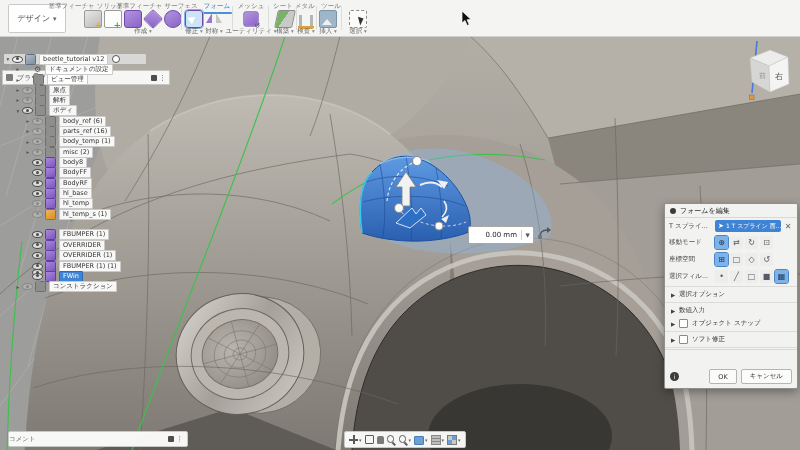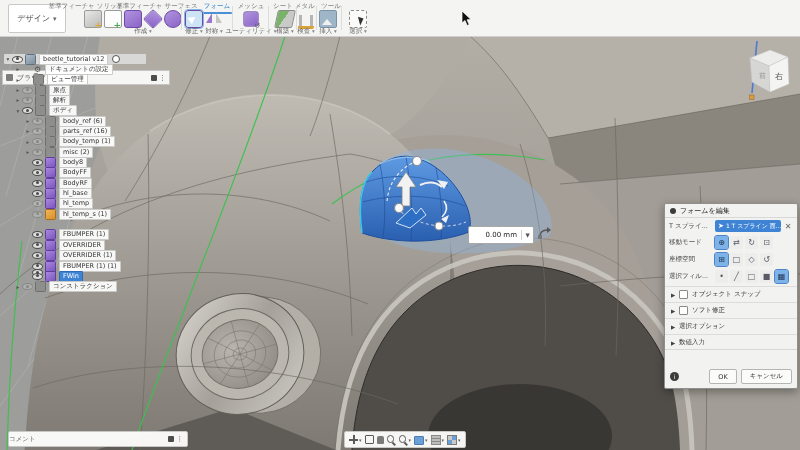--- a/index.html
+++ b/index.html
@@ -531,44 +531,44 @@
           <div class="drow">
             <span class="dlabel">選択フィル...</span>
             <span class="dbtn">•</span>
             <span class="dbtn">╱</span>
             <span class="dbtn">□</span>
             <span class="dbtn">■</span>
             <span class="dbtn active">▦</span>
           </div>
         </div>
       <div class="sep"></div>
+      <div id="dlg-disc-rows">
+          <div class="drow">
+            <span class="chev">▶</span>
+            <span>選択オプション</span>
+          </div>
+          <div class="sep"></div>
+          <div class="drow">
+            <span class="chev">▶</span>
+            <span>数値入力</span>
+          </div>
+        </div>
       <div id="dlg-check-rows">
           <div class="drow">
             <span class="chev">▶</span>
             <span class="cbox"></span>
             <span>オブジェクト スナップ</span>
           </div>
           <div class="sep"></div>
           <div class="drow">
             <span class="chev">▶</span>
             <span class="cbox"></span>
             <span>ソフト修正</span>
           </div>
           <div class="sep"></div>
-        </div>
-      <div id="dlg-disc-rows">
-          <div class="drow">
-            <span class="chev">▶</span>
-            <span>選択オプション</span>
-          </div>
-          <div class="sep"></div>
-          <div class="drow">
-            <span class="chev">▶</span>
-            <span>数値入力</span>
-          </div>
         </div>
       <div class="footer">
         <span class="info">i</span>
         <div class="fbtn" id="ok-btn">OK</div>
         <div class="fbtn">キャンセル</div>
       </div>
     </div>
 
     <div id="comment-bar">
       <span class="clabel">コメント</span>

